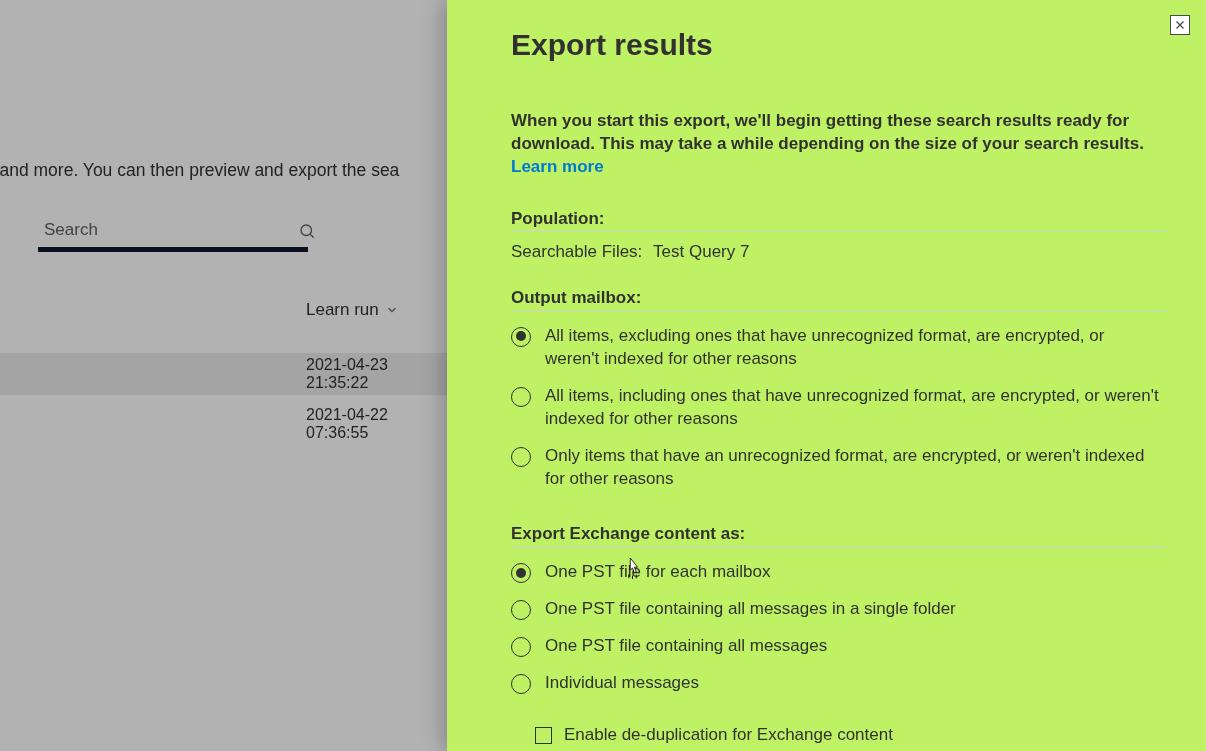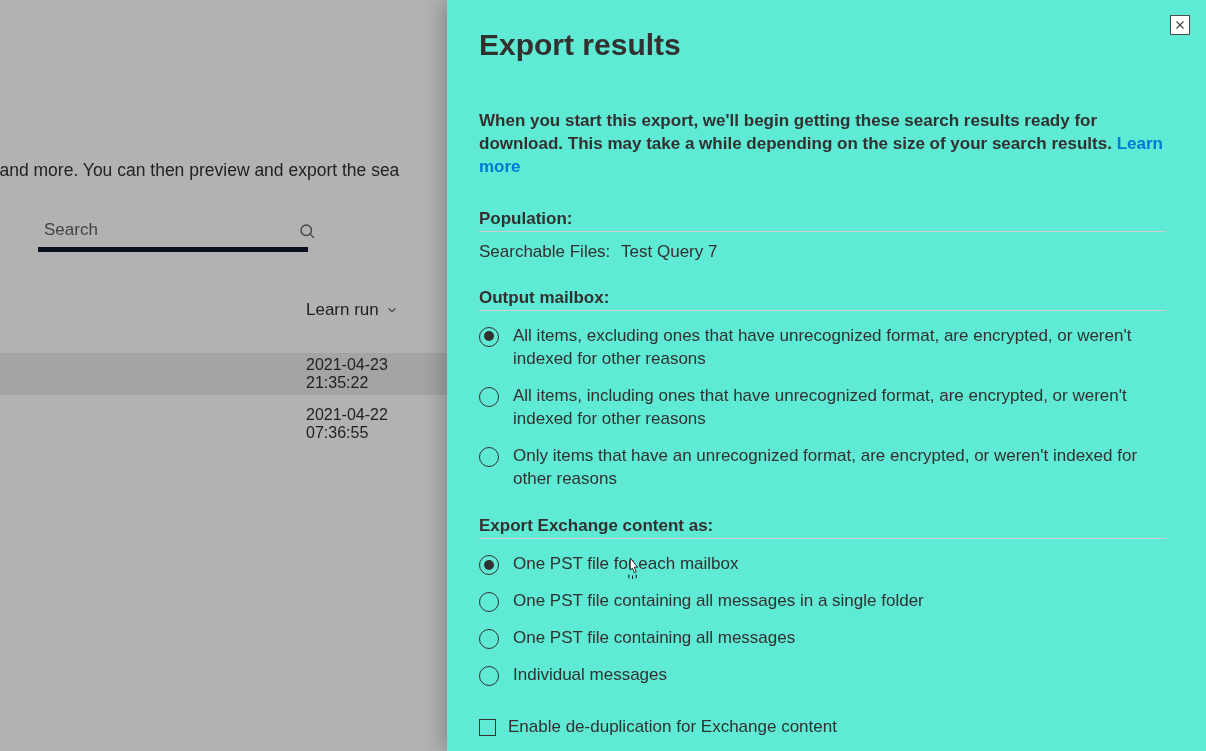--- a/index.html
+++ b/index.html
@@ -85,24 +85,24 @@
     position: absolute;
     left: 306px;
   }
   
   .panel {
     position: absolute;
     top: 0;
     right: 0;
     width: 759px;
     height: 751px;
-    background: #5eead4;
+    background: #bef264;
     z-index: 10;
     box-shadow: -4px 0 20px rgba(0,0,0,0.25);
-    padding: 28px 40px 0 32px;
+    padding: 28px 40px 0 64px;
     overflow: hidden;
   }
   .panel-close {
     position: absolute;
     top: 15px;
     right: 16px;
     width: 20px;
     height: 20px;
     border: 1.5px solid #4b4b4b;
     display: flex;
@@ -138,21 +138,21 @@
     padding-bottom: 2px;
     margin-bottom: 10px;
   }
   .pop-line {
     font-size: 17px;
     color: #323130;
     margin-bottom: 26px;
   }
   .pop-key { display:inline-block; }
   .pop-val { display:inline-block; margin-left: 6px; }
-  .radiogroup { margin-bottom: 26px; }
+  .radiogroup { margin-bottom: 34px; }
   .radio-item {
     display: flex;
     align-items: flex-start;
     gap: 14px;
     margin: 14px 0 8px 0;
     cursor: pointer;
   }
   .radio-circle {
     flex: 0 0 20px;
     margin-top: 2px;
@@ -175,20 +175,21 @@
     color: #323130;
     line-height: 1.35;
     padding-right: 4px;
   }
   .checkbox-item {
     display: flex;
     align-items: center;
     gap: 12px;
     margin-top: 30px;
     cursor: pointer;
+    margin-left: 24px;
   }
   .checkbox-box {
     width: 17px;
     height: 17px;
     border: 1.5px solid #323130;
   }
   .checkbox-label { font-size: 17px; color:#323130; }
 
   .cursor {
     position: absolute;

